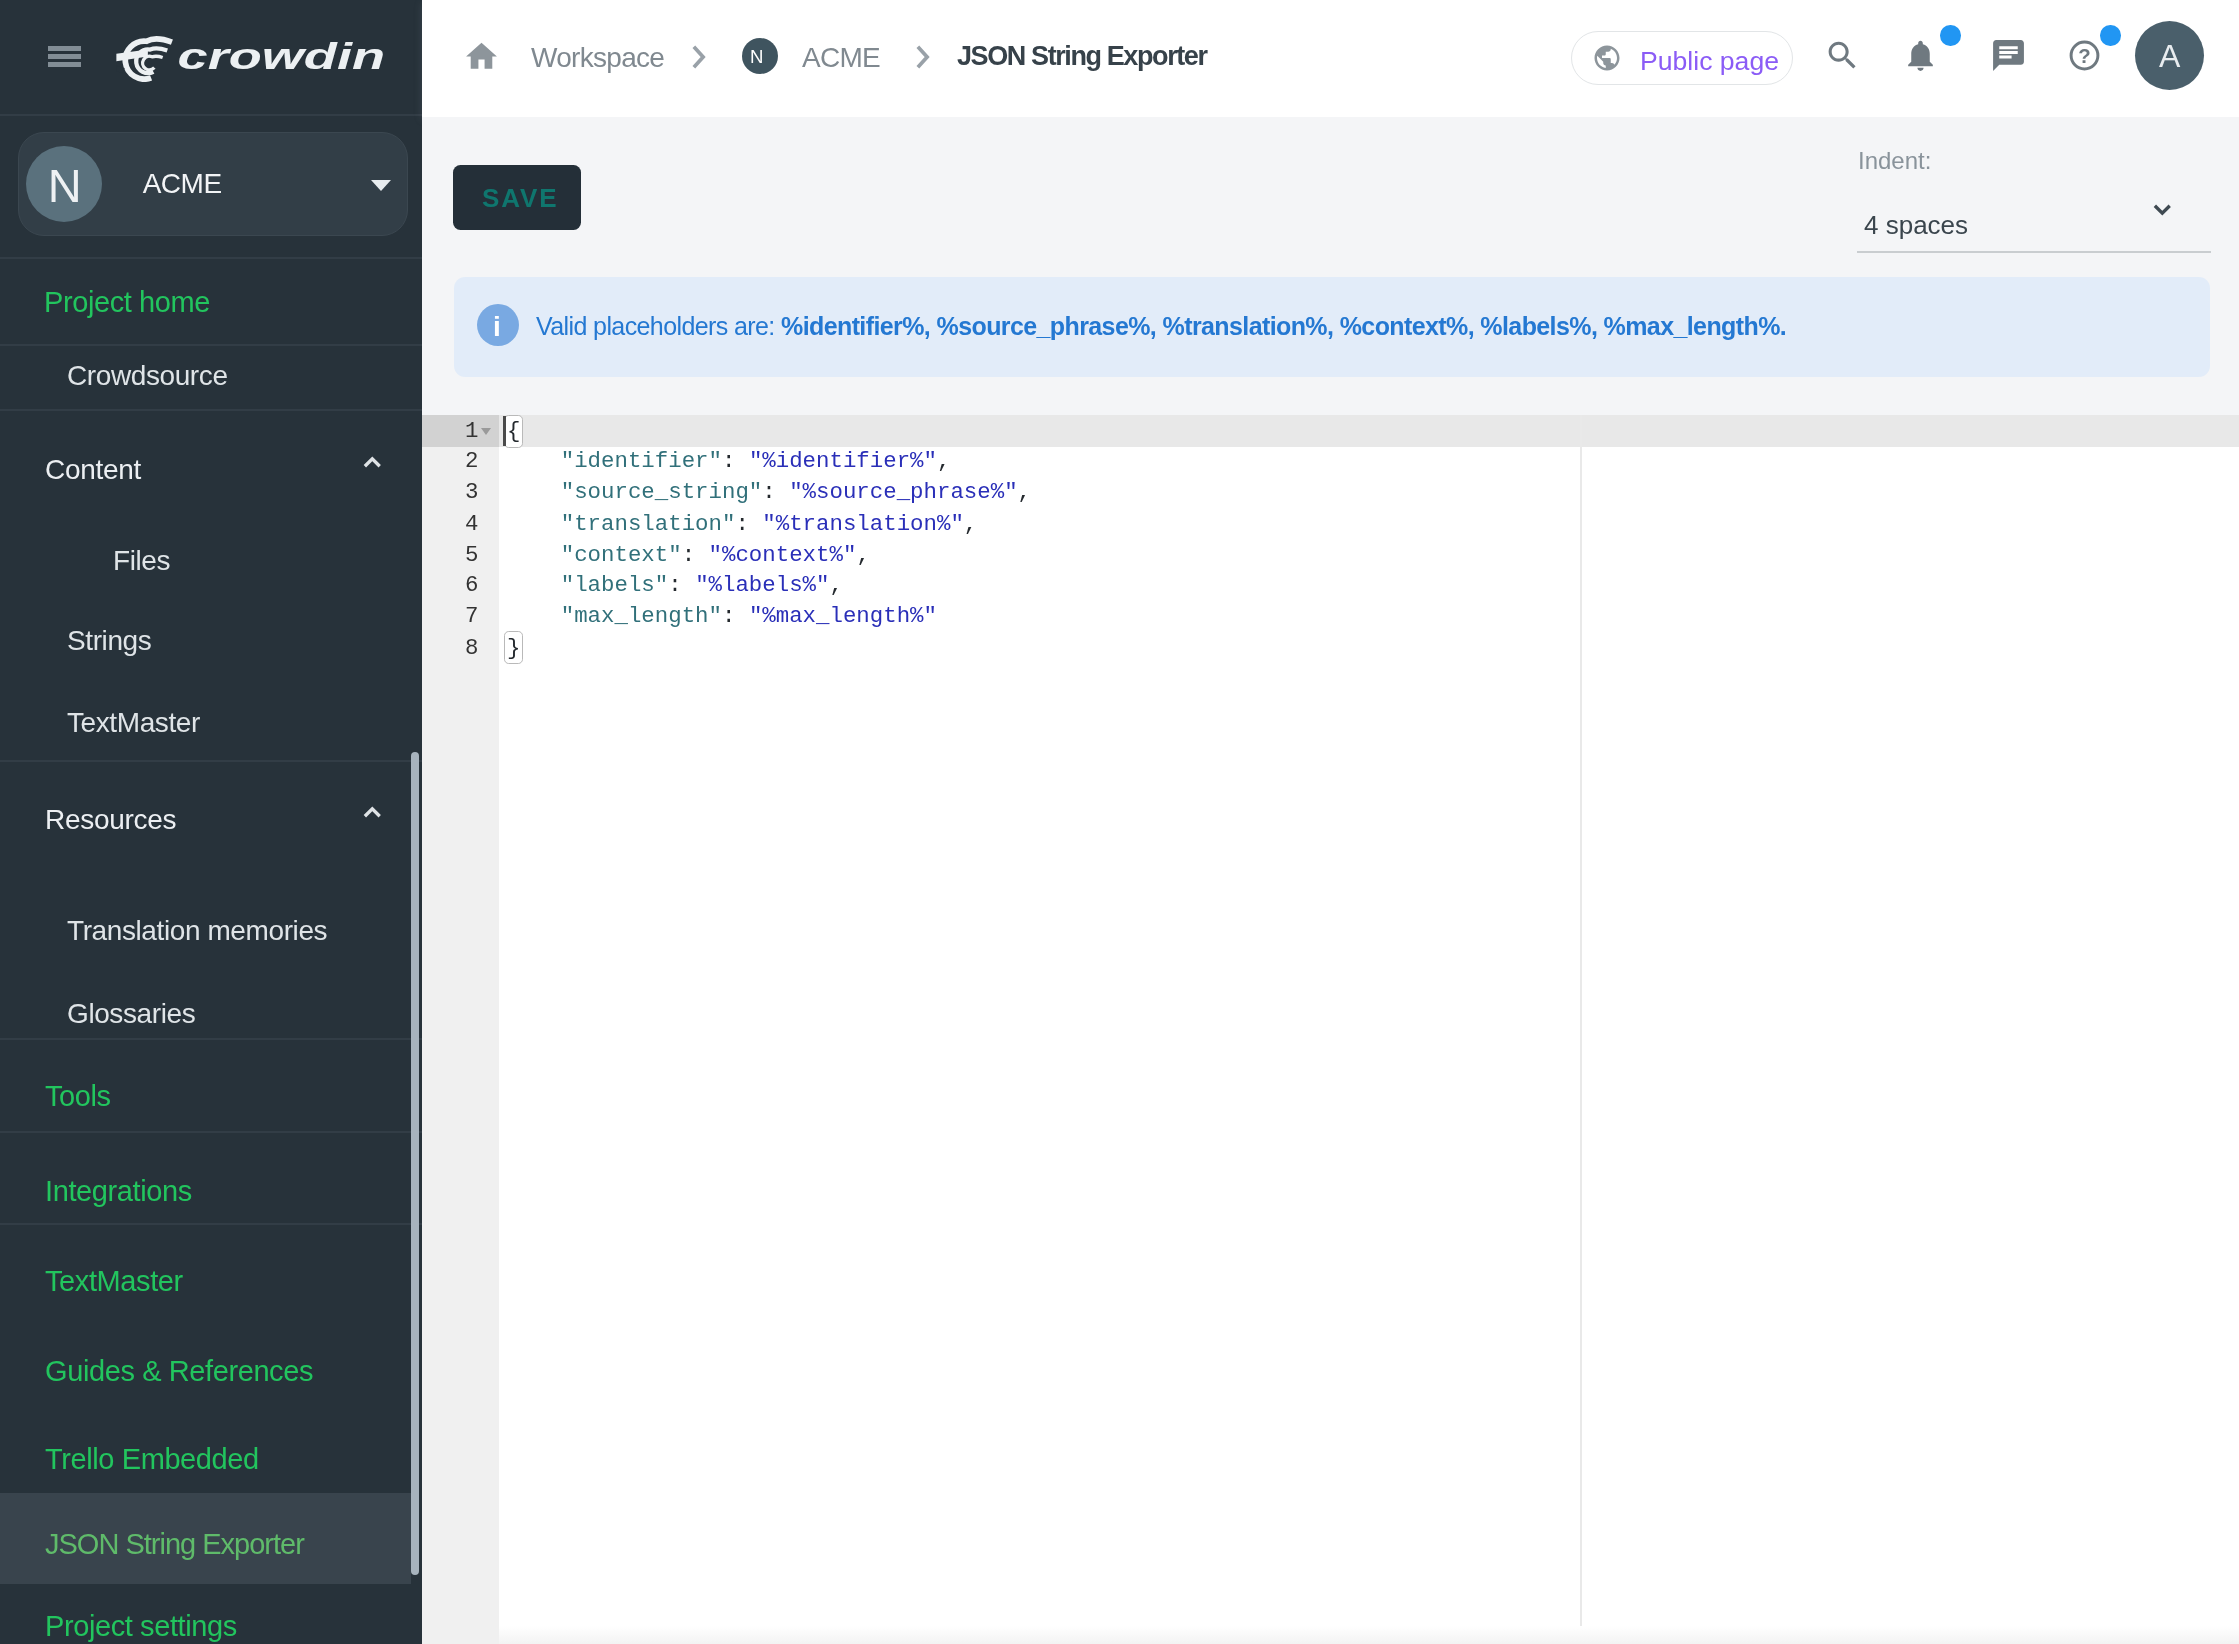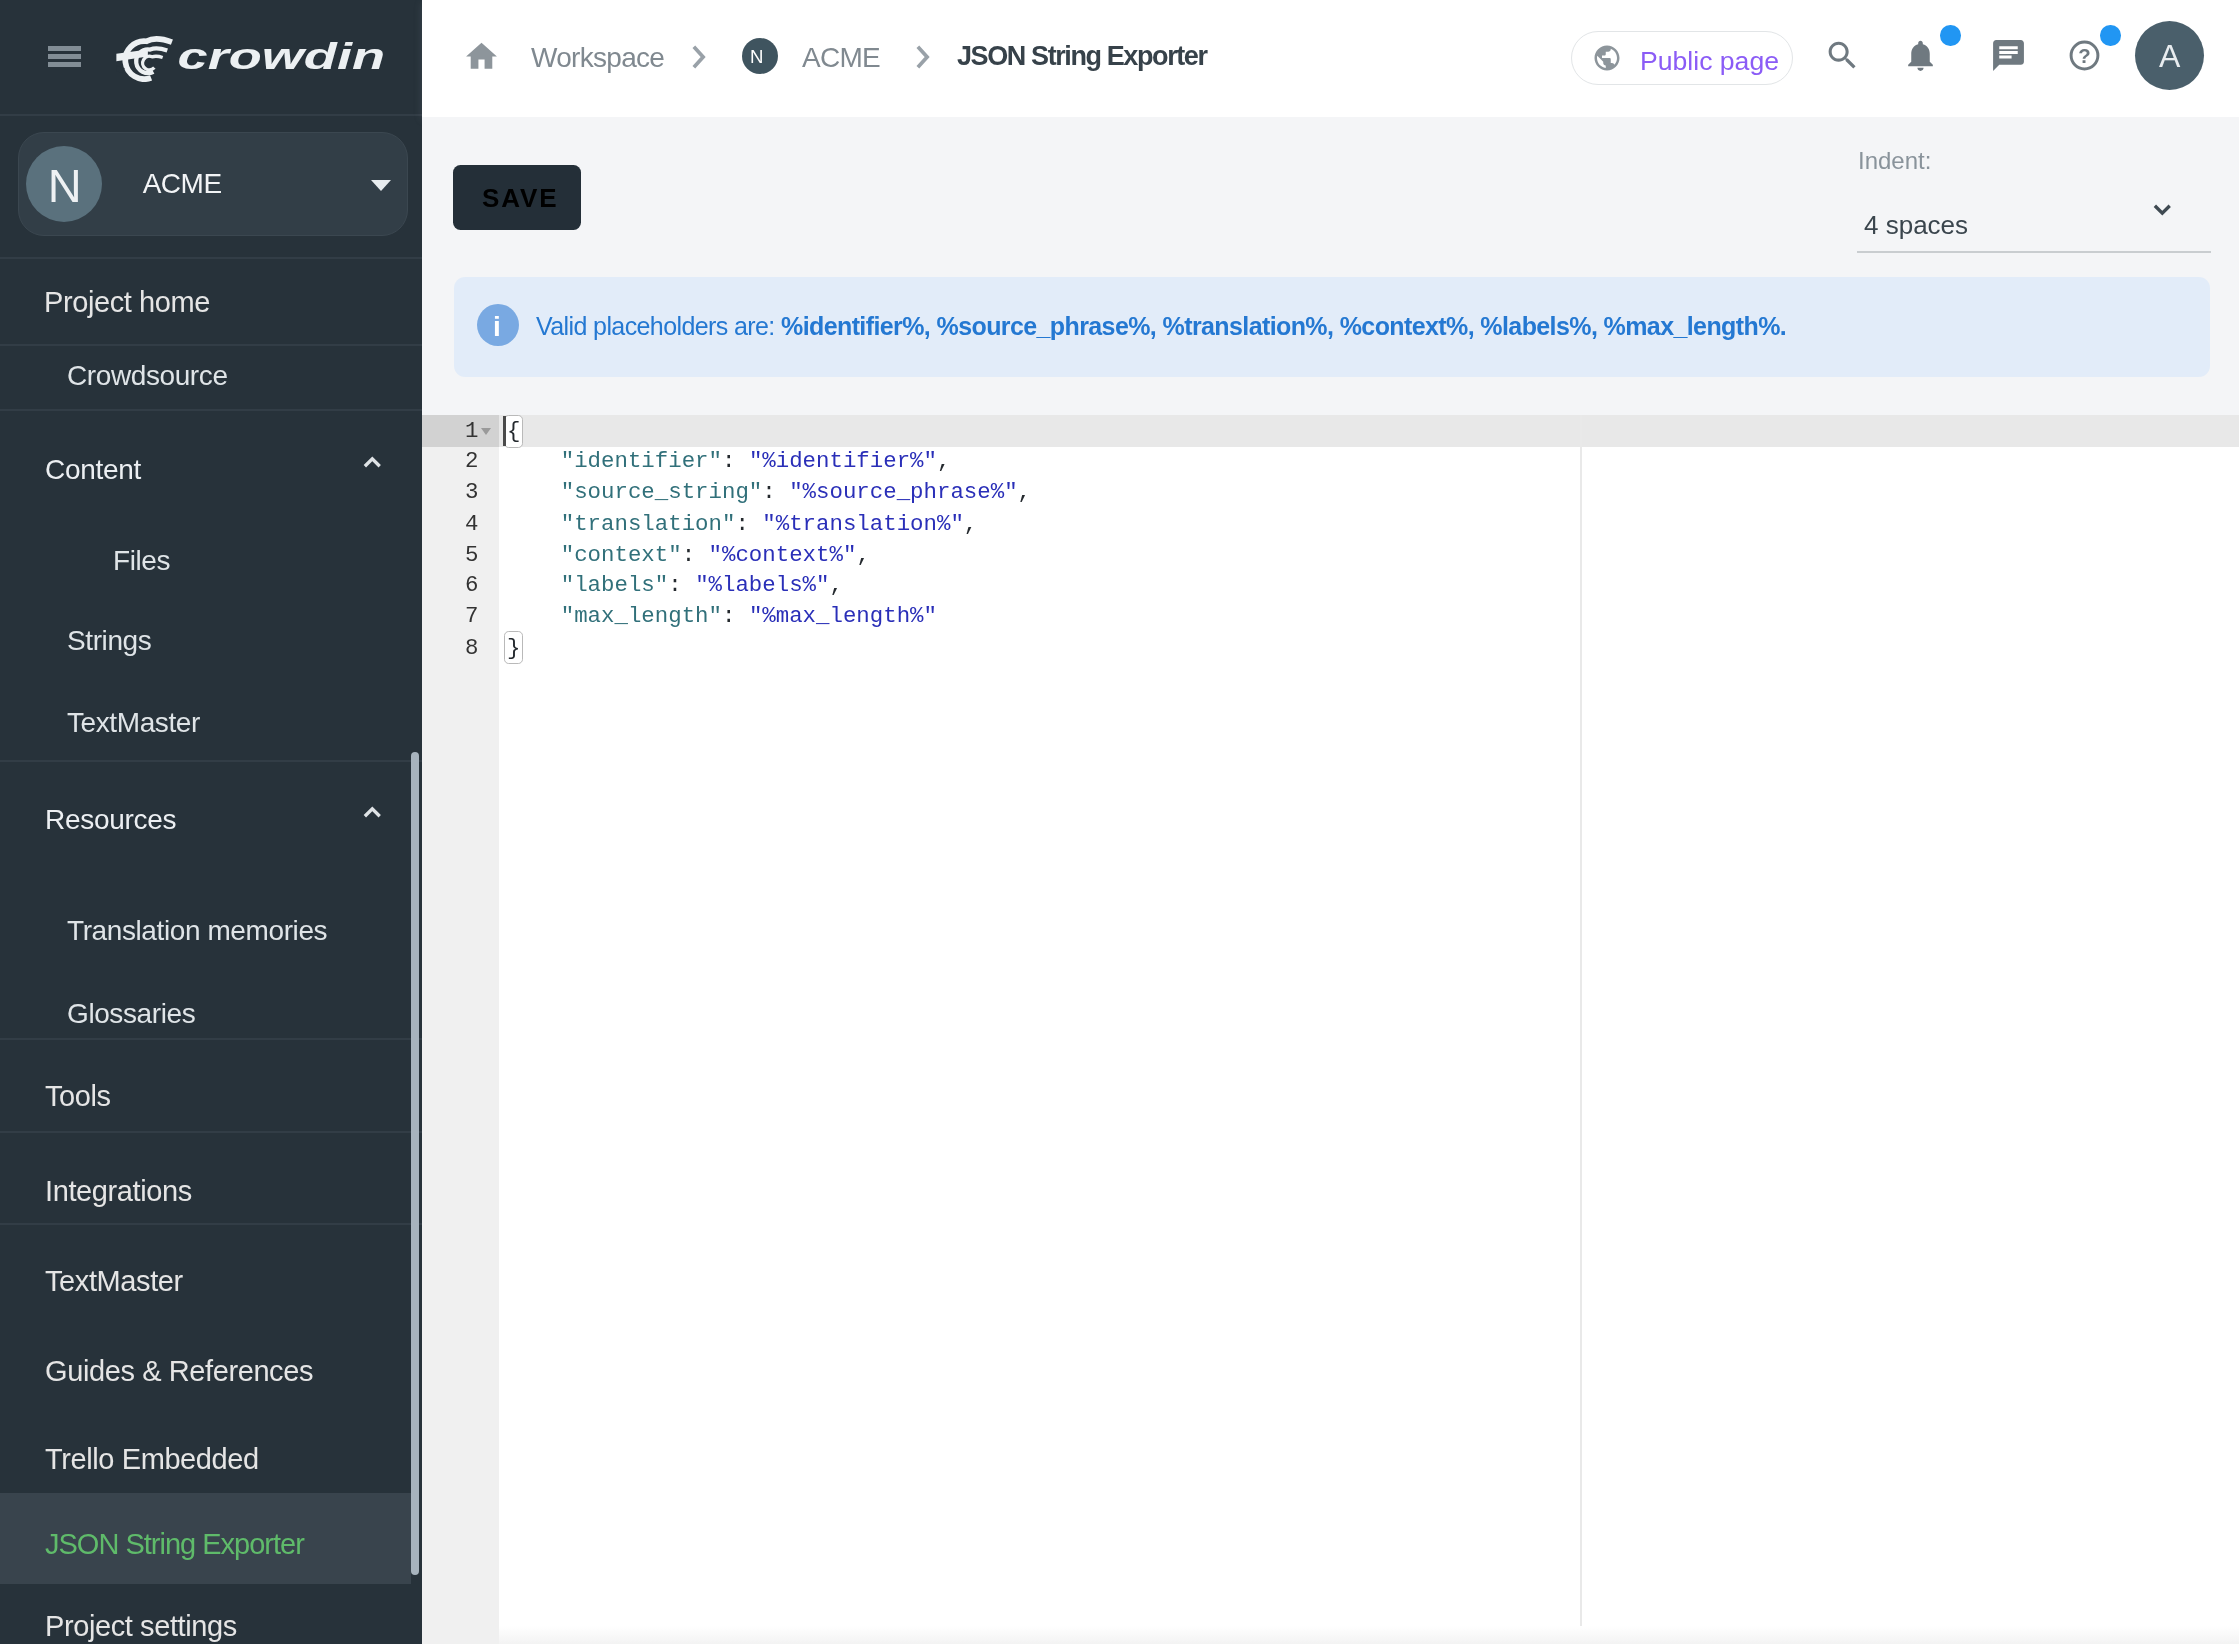--- a/index.html
+++ b/index.html
@@ -3,21 +3,21 @@
 <meta charset="utf-8">
 <style>
   * { margin:0; padding:0; box-sizing:border-box; }
   html,body { width:2239px; height:1644px; overflow:hidden; }
   body { font-family:"Liberation Sans", sans-serif; position:relative; background:#fff; }
   .abs { position:absolute; }
   .txt { position:absolute; line-height:1; white-space:pre; }
   
   #sidebar { left:0; top:0; width:422px; height:1644px; background:#27323a; }
   .sdiv { position:absolute; left:0; width:422px; height:1.9px; background:#323d46; }
-  .mitem { color:#e5e5e5; font-size:29px; letter-spacing:-0.4px; }
+  .mitem { color:#22c55e; font-size:29px; letter-spacing:-0.4px; }
   .msub  { color:#dfe4e7; font-size:28px; letter-spacing:-0.4px; }
   .mhead { color:#eceff2; font-size:28px; font-weight:500; letter-spacing:-0.3px; }
   
   #topbar { left:422px; top:0; width:1947px; height:117px; background:#fff; box-shadow:0 2.8px 7.5px rgba(120,130,140,.25); }
   
   #content { left:422px; top:117px; width:1817px; height:298px; background:#f4f5f7; }
   
   #editor { left:422px; top:415px; width:1817px; height:1230px; background:#fff; }
   .code { font-family:"Liberation Mono", monospace; font-size:22.4px; line-height:1; }
   .tl { color:#31707a; } 
@@ -130,21 +130,21 @@
     </svg>
   <div class="abs" style="left:1678px; top:25px; width:20.5px; height:20.5px; border-radius:50%; background:#2196f3;"></div>
 
   <div class="abs" style="left:1713px; top:21.4px; width:69px; height:69px; border-radius:50%; background:#4a5f6b;"></div>
   <div class="txt" style="left:1737px; top:40px; font-size:32px; color:#e8ecef;">A</div>
 </div>
 
 <div id="content" class="abs">
 
   <div class="abs" style="left:31px; top:48px; width:128px; height:65px; background:#242f38; border-radius:7.5px;"></div>
-  <div class="txt" style="left:60px; top:68px; font-size:26px; font-weight:600; letter-spacing:1.9px; color:#000000;">SAVE</div>
+  <div class="txt" style="left:60px; top:68px; font-size:26px; font-weight:600; letter-spacing:1.9px; color:#0f766e;">SAVE</div>
 
   <div class="txt" style="left:1436px; top:32px; font-size:24px; color:#89939b;">Indent:</div>
   <div class="txt" style="left:1442px; top:95px; font-size:26px; color:#3a454d;">4 spaces</div>
   <svg class="abs" style="left:1731px; top:86px;" width="18.6" height="13" viewBox="0 0 20 14">
       <path d="M2 3 L10 11 L18 3" stroke="#3f4a52" stroke-width="3.6" fill="none"></path>
     </svg>
   <div class="abs" style="left:1435px; top:134px; width:354px; height:1.9px; background:#c9cdd0;"></div>
 
   <div class="abs" style="left:32px; top:160px; width:1756px; height:100px; background:#e2ecf9; border-radius:11.2px;"></div>
   <div class="abs" style="left:55px; top:187px; width:42px; height:42px; border-radius:50%; background:#79a9e2;"></div>

